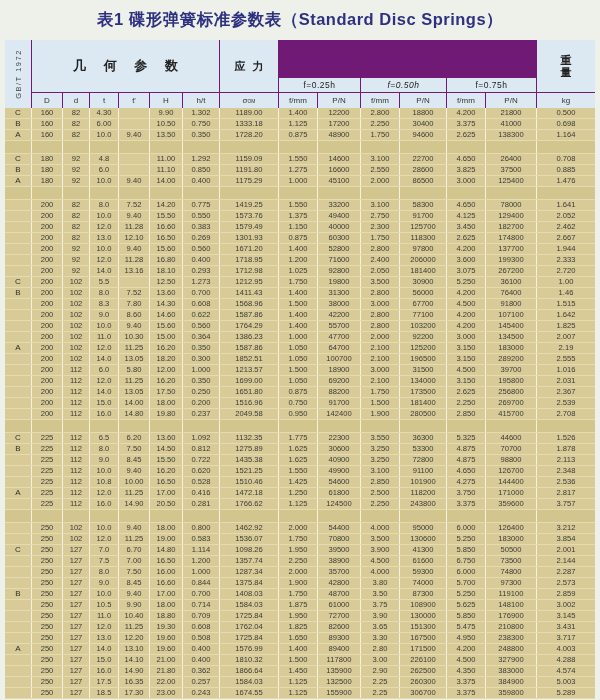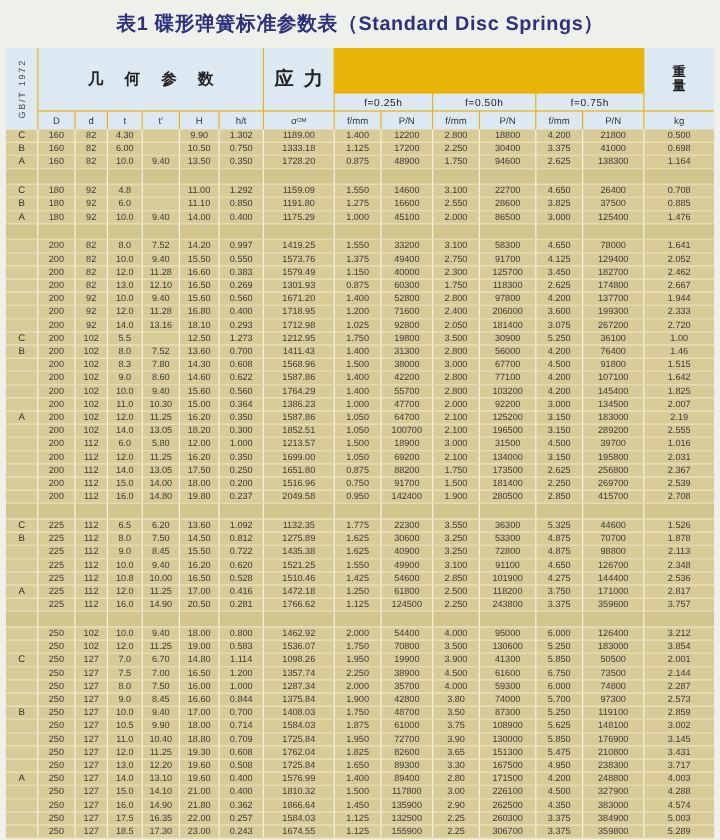--- a/index.html
+++ b/index.html
@@ -17,35 +17,35 @@
   }
   .tablewrap{
     position:absolute;top:40px;left:5px;width:590px;
     --cols:26px 30px 26px 28px 30px 32px 36px 58px 38px 42px 38px 46px 38px 50px 58px;
   }
   
   .thead{
     display:grid;
     grid-template-columns:var(--cols);
     grid-template-rows:37px 14px 15px;
-    gap:1px;background:#eab308;
+    gap:1px;background:#701a75;
   }
   .hc{background:#dde9f2;display:flex;align-items:center;justify-content:center;color:#222;}
   .h-gbt{grid-column:1;grid-row:1/4;position:relative;}
   .h-gbt span{
     position:absolute;top:50%;left:50%;
     transform:translate(-50%,-50%) rotate(-90deg);
     font-size:7.5px;letter-spacing:1.5px;color:#444;white-space:nowrap;
   }
   .h-geo{grid-column:2/8;grid-row:1/3;font-weight:bold;font-size:13px;letter-spacing:7px;text-indent:7px;}
-  .h-stress{grid-column:8;grid-row:1/3;font-weight:bold;font-size:16px;letter-spacing:2px;text-indent:2px;}
+  .h-stress{grid-column:8;grid-row:1/3;font-weight:bold;font-size:11px;letter-spacing:2px;text-indent:2px;}
   .h-mech{grid-column:9/15;grid-row:1;font-weight:bold;font-size:13px;letter-spacing:5px;text-indent:5px;}
   .h-def{font-size:8.5px;letter-spacing:.5px;}
   .h-d025{grid-column:9/11;grid-row:2;}
-  .h-d050{grid-column:11/13;grid-row:2;}
+  .h-d050{grid-column:11/13;grid-row:2;font-style:italic;}
   .h-d075{grid-column:13/15;grid-row:2;}
   .h-weight{grid-column:15;grid-row:1/3;flex-direction:column;font-weight:bold;font-size:11px;line-height:12px;}
   .h-sub{grid-row:3;font-size:8px;color:#333;}
   .h-sigma sub{font-size:5px;}
   
   .tbody{display:block;}
   .row{
     display:grid;grid-template-columns:var(--cols);gap:1px;
     background:#f7f2de;      
     height:10px;border-bottom:1px solid #e4dbb0;
@@ -238,21 +238,21 @@
           <div class="cell c13"></div>
           <div class="cell c14"></div>
         </div>
         <div class="row">
           <div class="cell c0"></div>
           <div class="cell c1">200</div>
           <div class="cell c2">82</div>
           <div class="cell c3">8.0</div>
           <div class="cell c4">7.52</div>
           <div class="cell c5">14.20</div>
-          <div class="cell c6">0.997</div>
+          <div class="cell c6">0.775</div>
           <div class="cell c7">1419.25</div>
           <div class="cell c8">1.550</div>
           <div class="cell c9">33200</div>
           <div class="cell c10">3.100</div>
           <div class="cell c11">58300</div>
           <div class="cell c12">4.650</div>
           <div class="cell c13">78000</div>
           <div class="cell c14">1.641</div>
         </div>
         <div class="row">
@@ -768,21 +768,21 @@
         <div class="row">
           <div class="cell c0">C</div>
           <div class="cell c1">250</div>
           <div class="cell c2">127</div>
           <div class="cell c3">7.0</div>
           <div class="cell c4">6.70</div>
           <div class="cell c5">14.80</div>
           <div class="cell c6">1.114</div>
           <div class="cell c7">1098.26</div>
           <div class="cell c8">1.950</div>
-          <div class="cell c9">19900</div>
+          <div class="cell c9">39500</div>
           <div class="cell c10">3.900</div>
           <div class="cell c11">41300</div>
           <div class="cell c12">5.850</div>
           <div class="cell c13">50500</div>
           <div class="cell c14">2.001</div>
         </div>
         <div class="row">
           <div class="cell c0"></div>
           <div class="cell c1">250</div>
           <div class="cell c2">127</div>

